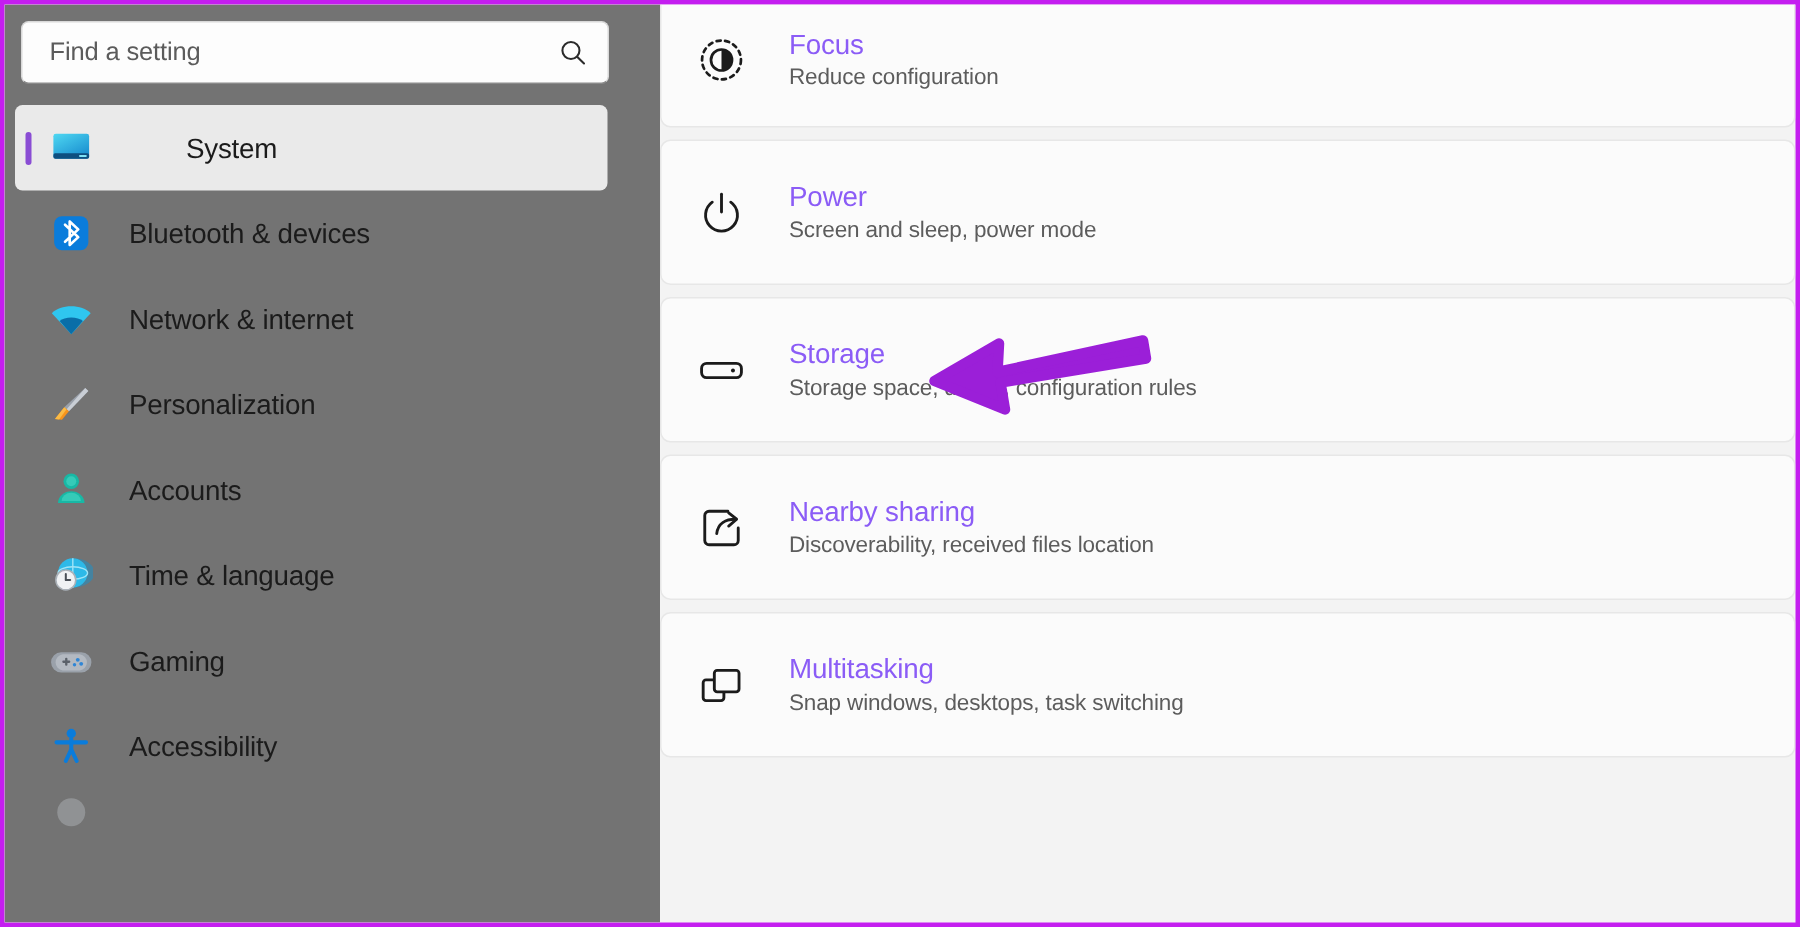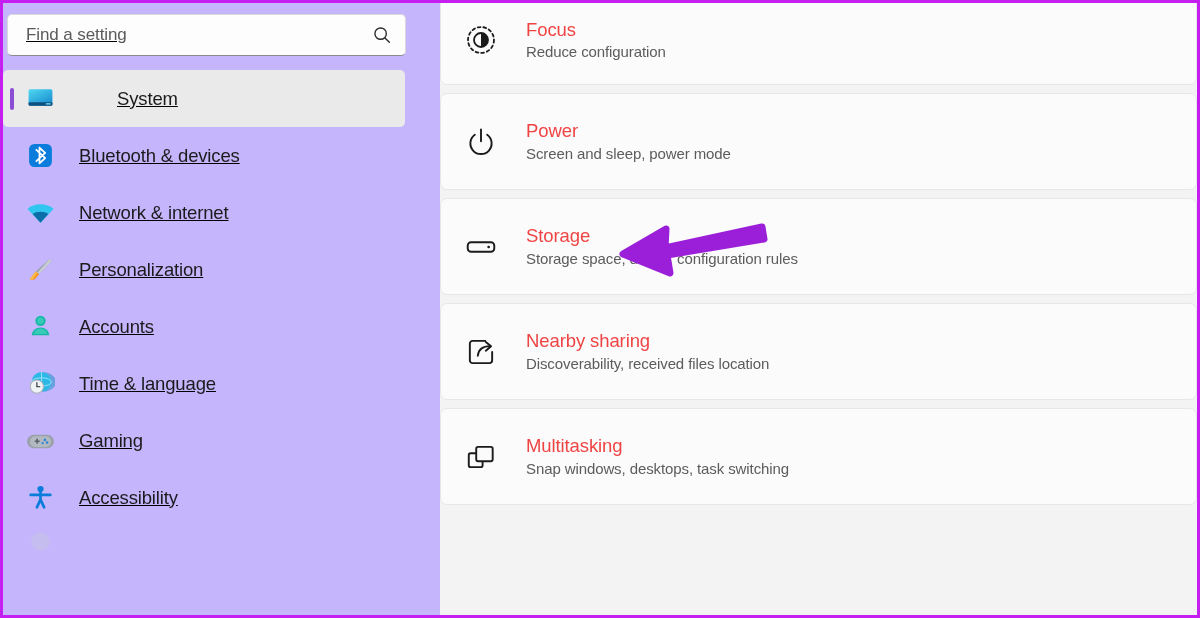--- a/index.html
+++ b/index.html
@@ -20,23 +20,23 @@
     border: 3px solid #c41ef0;
     overflow: hidden;
     display: flex;
   }
 
   
   .sidebar {
     width: 437px;
     flex: 0 0 437px;
     height: 100%;
-    background: #c4b5fd;
+    background: #737373;
     position: relative;
-    text-decoration: underline;
+    padding-left: 7px;
   }
 
   .search-wrap {
     margin: 11px 34px 0 4px;
     height: 42px;
     background: #fdfdfd;
     border: 1px solid #d9d9d9;
     border-bottom: 1px solid #8a8a8a;
     border-radius: 5px;
     display: flex;
@@ -131,21 +131,21 @@
     flex: 0 0 34px;
     margin-right: 28px;
     color: #1b1b1b;
     display: flex;
     align-items: center;
     justify-content: center;
   }
   .card-text { display: flex; flex-direction: column; gap: 3px; }
   .card-title {
     font-size: 18.5px;
-    color: #ef4444;
+    color: #8b5cf6;
     letter-spacing: -0.1px;
     line-height: 1.15;
   }
   .card-sub {
     font-size: 15px;
     color: #5c5c5c;
     letter-spacing: -0.1px;
     line-height: 1.2;
   }
 

